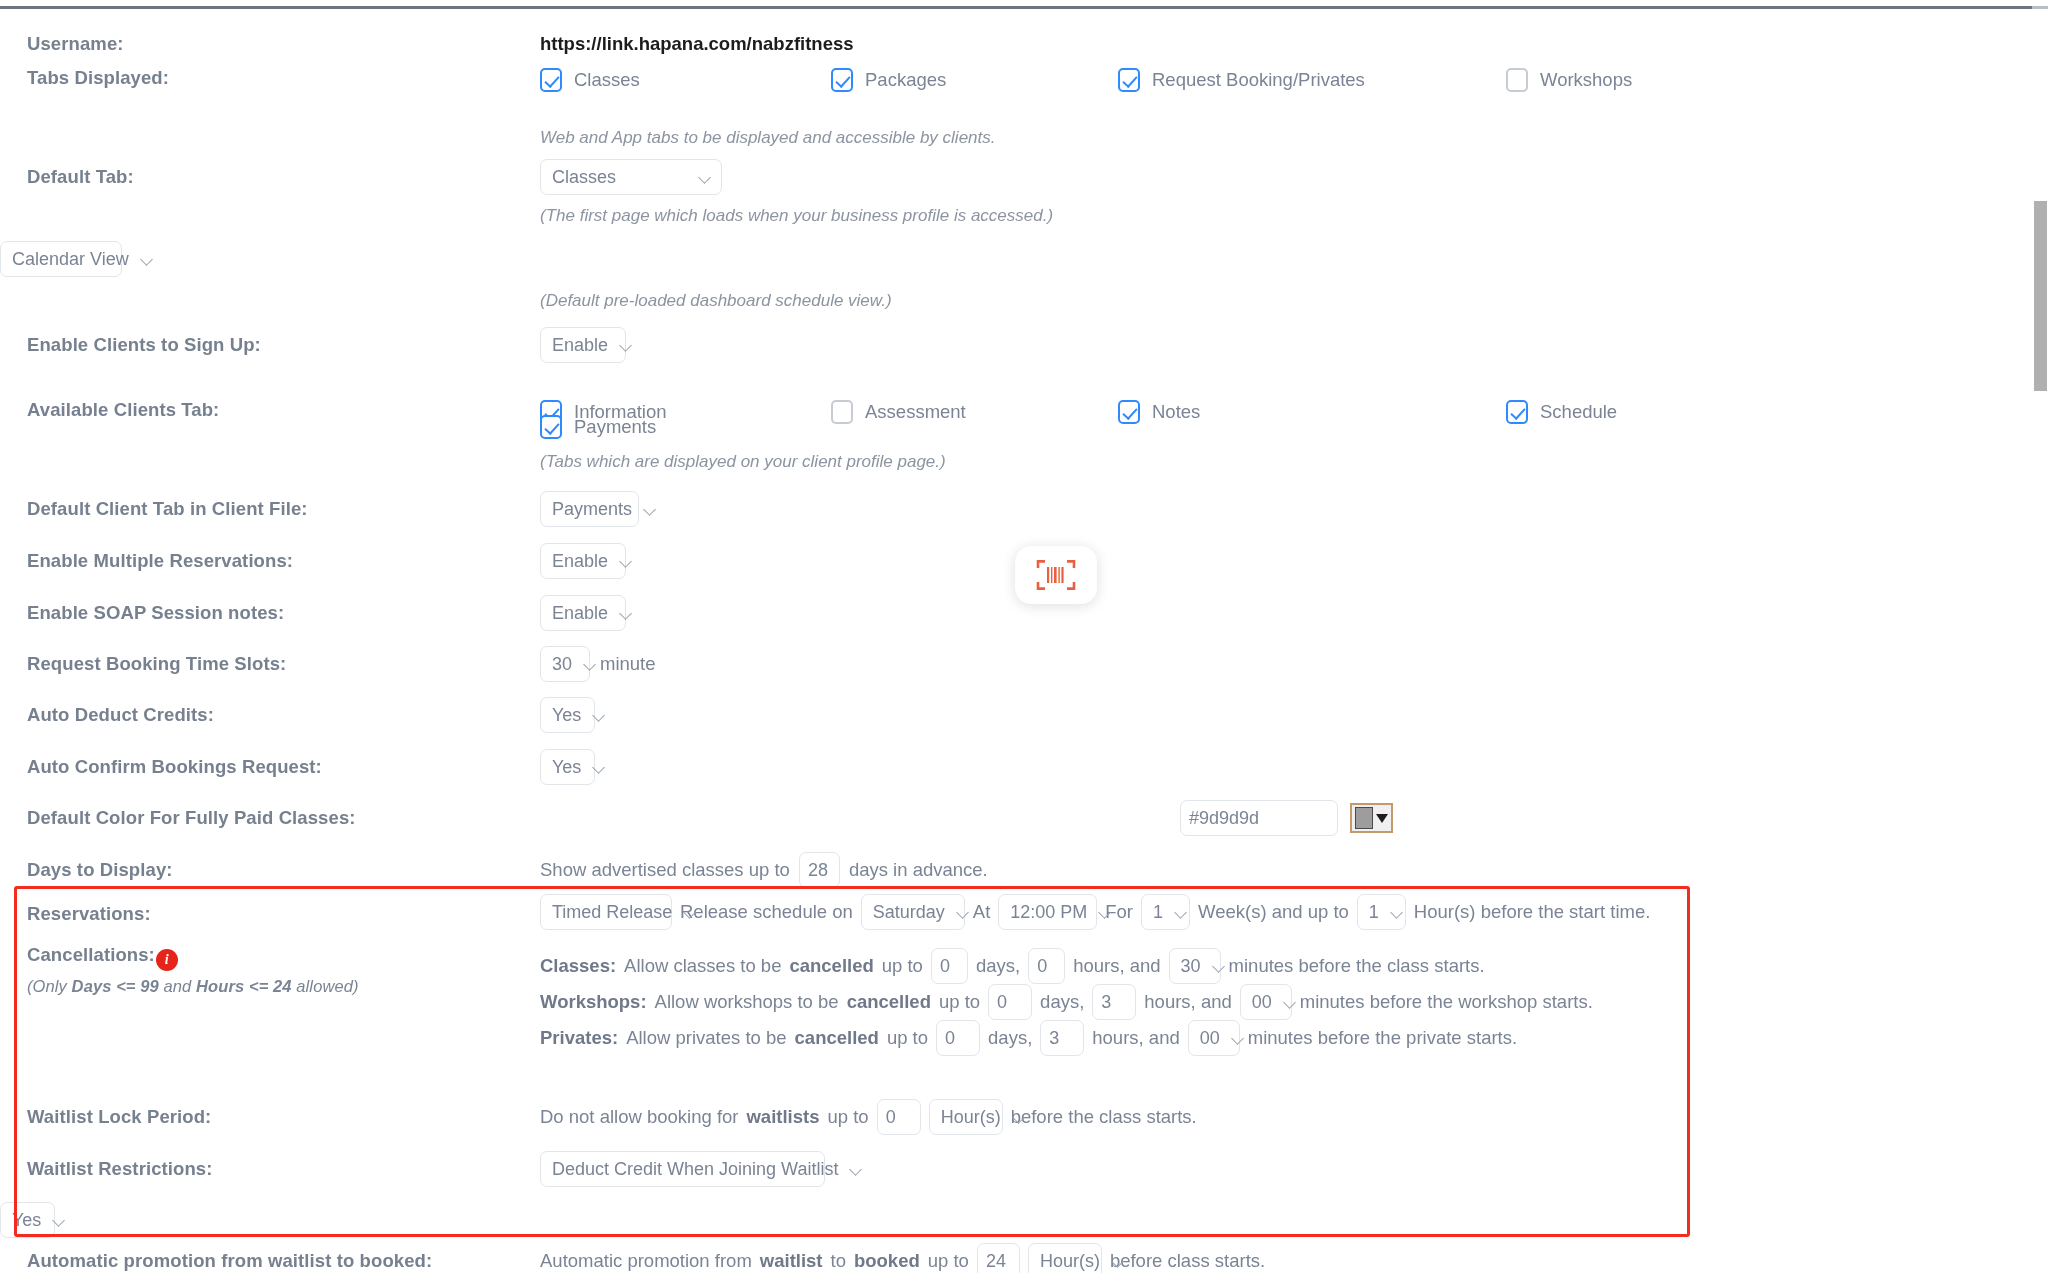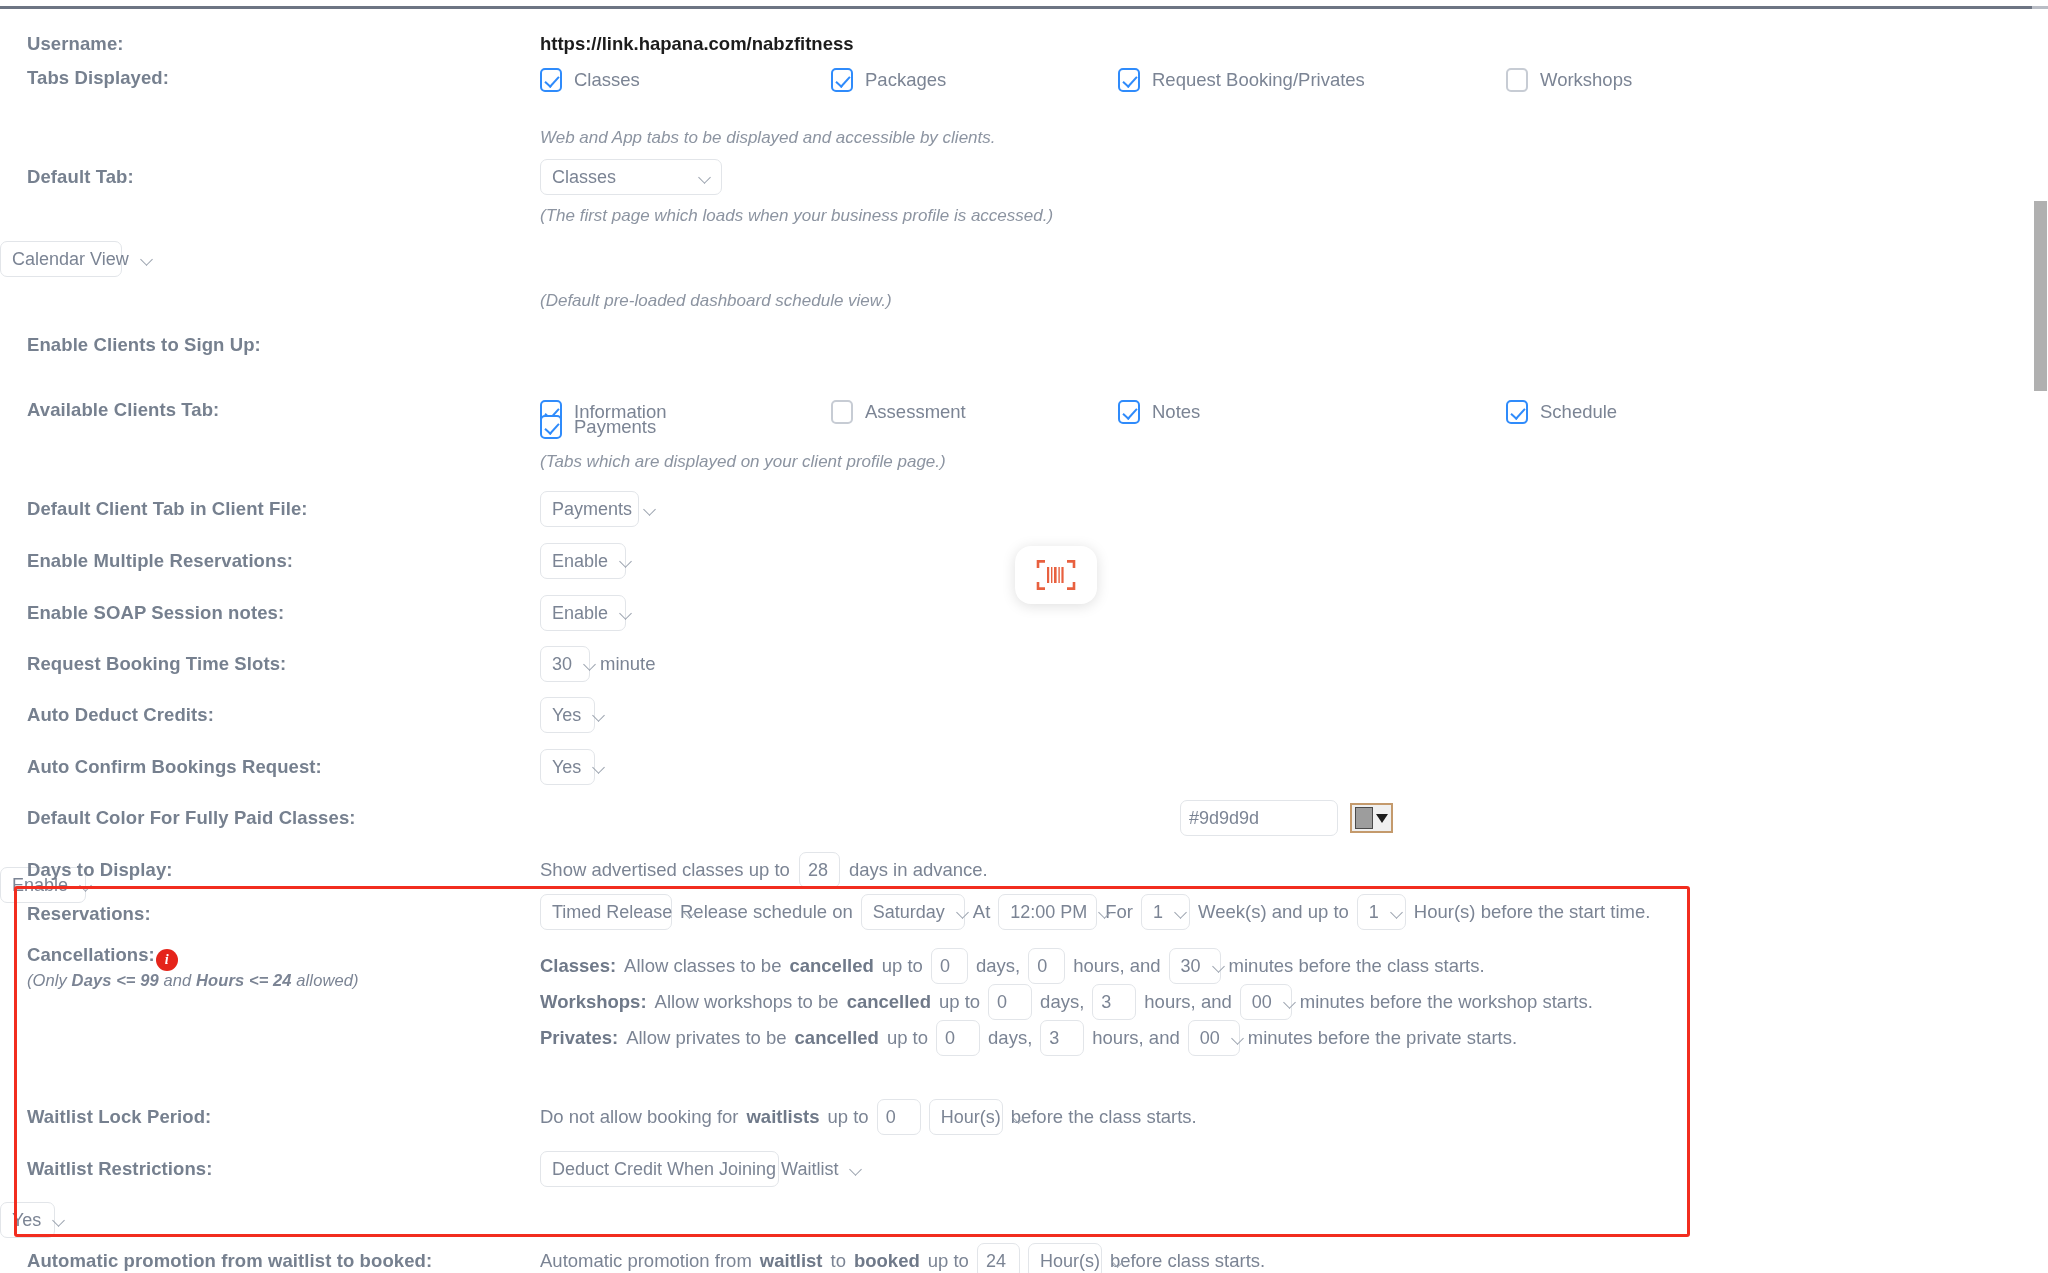--- a/index.html
+++ b/index.html
@@ -149,21 +149,21 @@
   .sel.w-enable  { width:  86px; }
   .sel.w-pay     { width:  99px; }
   .sel.w-30      { width:  50px; }
   .sel.w-yes     { width:  55px; }
   .sel.w-timed   { width: 132px; }
   .sel.w-sat     { width: 104px; }
   .sel.w-time    { width:  99px; }
   .sel.w-num     { width:  49px; }
   .sel.w-mm      { width:  52px; }
   .sel.w-hours   { width:  74px; }
-  .sel.w-waitr   { width: 239px; }
+  .sel.w-waitr   { width: 285px; }
 
   
   .inp {
     height: 36px;
     border: 1px solid #e2e5e9;
     border-radius: 7px;
     background: #fff;
     color: #7b8494;
     font-size: 18px;
     font-family: "Liberation Sans", sans-serif;
@@ -226,21 +226,21 @@
     font-family: "Liberation Serif", serif;
     vertical-align: -3px;
     margin-left: 1px;
     cursor: pointer;
   }
   .subhint {
     font-style: italic;
     font-size: 16.5px;
     font-weight: normal;
     color: #7b8494;
-    margin-top: 0;
+    margin-top: 6px;
   }
   .subhint b { font-weight: bold; font-style: italic; }
 
   
   .fab {
     position: absolute;
     left: 1015px; top: 546px;
     width: 82px; height: 58px;
     background: #ffffff;
     border-radius: 16px;
@@ -318,21 +318,21 @@
       </span>
     </div>
   </div>
   <div class="row" style="top:282px;">
     <div class="label"></div>
     <div class="field">
       <span class="hint">(Default pre-loaded dashboard schedule view.)</span>
     </div>
   </div>
 
-  <div class="row" style="top:318px;flex-direction:column;">
+  <div class="row" style="top:318px;">
     <div class="label" style="padding-top:7px;">Enable Clients to Sign Up:</div>
     <div class="field">
       <span class="sel w-enable">
         <span>Enable</span>
         <span class="chev"></span>
       </span>
     </div>
   </div>
 
   <div class="row" style="top:374px;margin-top:16px;">

